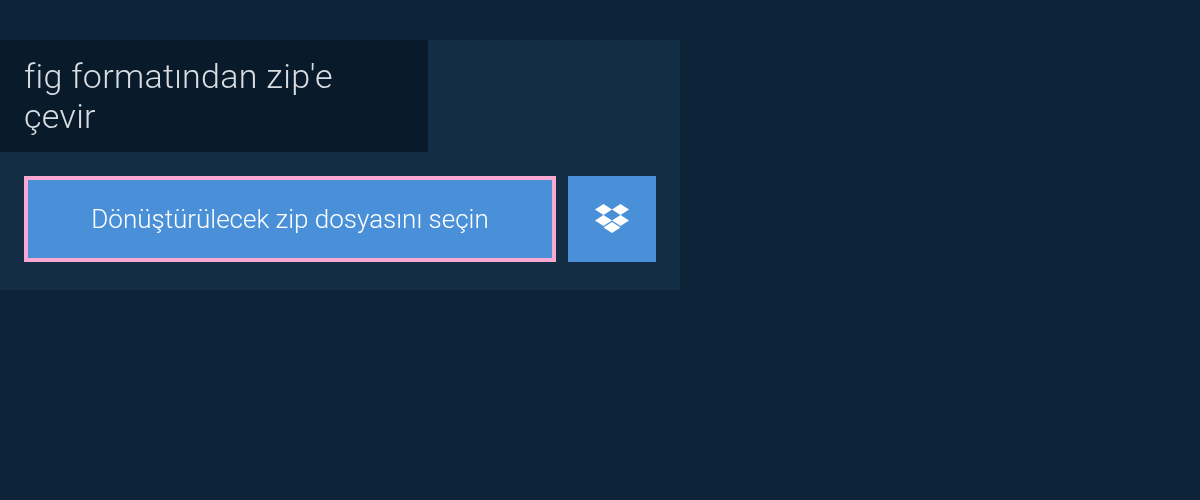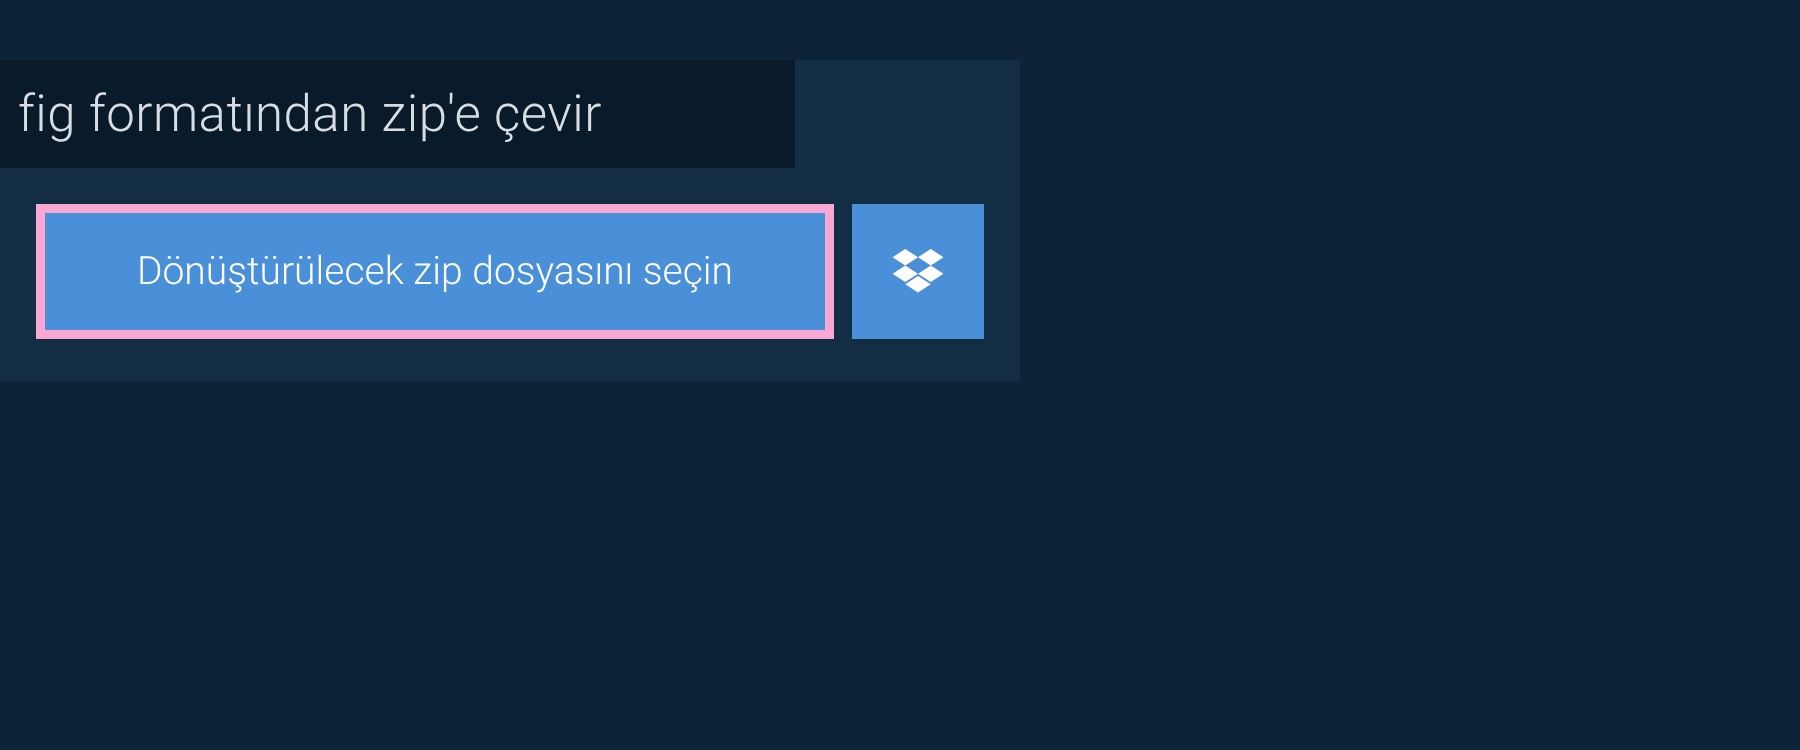--- a/index.html
+++ b/index.html
@@ -14,39 +14,39 @@
       font-family: -apple-system, BlinkMacSystemFont, "Segoe UI", Roboto, Arial, sans-serif;
       overflow: hidden;
     }
     .panel {
       background-color: #122d44;
       margin: 40px 0 0 0;
       width: 680px;
     }
     .title-bar {
       background-color: #091a2a;
-      padding: 16px 12px;
+      padding: 16px 24px;
       display: inline-block;
-      width: 530px;
+      width: 428px;
     }
     .title-text {
       color: #d8dde2;
       font-size: 34px;
       font-weight: 300;
       letter-spacing: 0.3px;
     }
     .button-row {
       display: flex;
       padding: 24px 24px 28px 24px;
       gap: 12px;
       align-items: stretch;
     }
     .select-button {
       background-color: #4a90d9;
-      border: 6px solid #f9a8d4;
+      border: 4px solid #f9a8d4;
       color: #ffffff;
       font-size: 26px;
       font-weight: 300;
       padding: 24px 20px;
       flex: 1;
       text-align: center;
       cursor: pointer;
       display: flex;
       align-items: center;
       justify-content: center;

